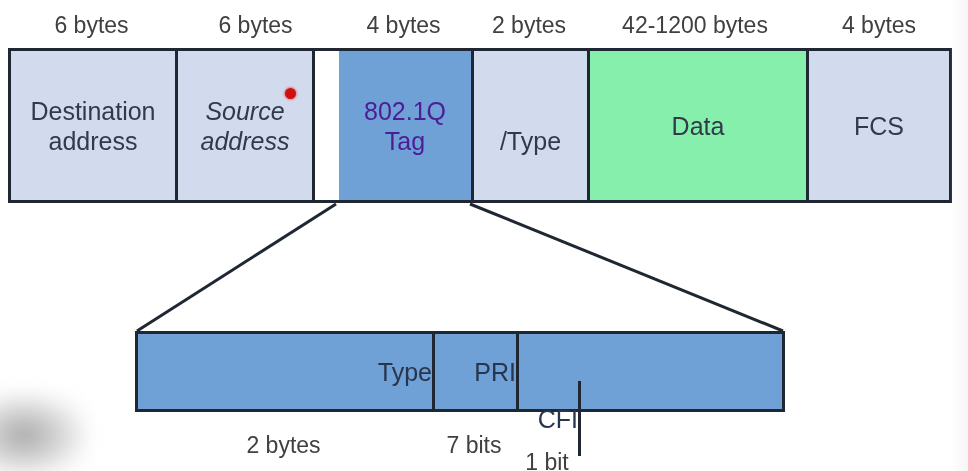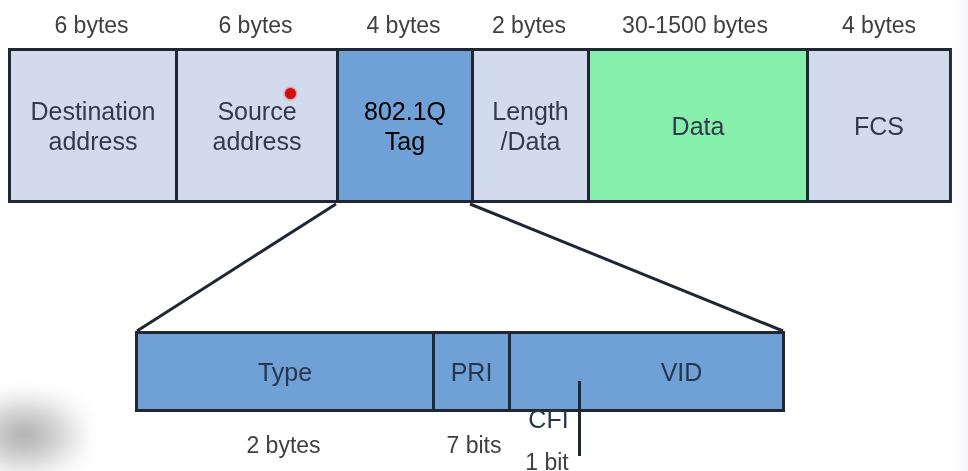--- a/index.html
+++ b/index.html
@@ -66,21 +66,21 @@
     display: flex;
     align-items: center;
     justify-content: center;
     text-align: center;
     color: #31394a;
     font-size: 25px;
     line-height: 30px;
   }
   .field .txt { display: block; }
   .fill-light { background: #d2dbee; }
-  .fill-blue  { background: #6fa0d6; color: #000000; }
+  .fill-blue  { background: #6fa0d6; color: #4c1d95; }
   .fill-white { background: #86efac; }
   .sep-r { border-right: 3px solid #1f2733; }
 
   
   .connector {
     position: absolute;
     left: 0;
     top: 0;
     width: 968px;
     height: 471px;
@@ -98,21 +98,21 @@
     box-sizing: border-box;
     background: #6fa0d6;
   }
   .subfield {
     position: absolute;
     top: 0;
     height: 100%;
     box-sizing: border-box;
     display: flex;
     align-items: center;
-    justify-content: center;
+    justify-content: flex-end;
     color: #27364d;
     font-size: 25px;
     line-height: 30px;
     white-space: nowrap;
   }
 
   
   .cursor-dot {
     position: absolute;
     left: 285px;
@@ -126,50 +126,50 @@
 </style>
 </head>
 <body>
 
 <div id="stage">
 
   <div class="size-label" style="left:8px; top:10px; width:167px;">6 bytes</div>
   <div class="size-label" style="left:178px; top:10px; width:155px;">6 bytes</div>
   <div class="size-label" style="left:336px; top:10px; width:135px;">4 bytes</div>
   <div class="size-label" style="left:474px; top:10px; width:110px;">2 bytes</div>
-  <div class="size-label" style="left:587px; top:10px; width:216px;">30-1500 bytes</div>
+  <div class="size-label" style="left:587px; top:10px; width:216px;">42-1200 bytes</div>
   <div class="size-label" style="left:806px; top:10px; width:146px;">4 bytes</div>
 
   <div class="frame">
 
     <div class="field fill-light sep-r" style="left:0px; width:167px;">
       <span class="txt">
         <span>Destination</span><br>
         <span>address</span>
       </span>
     </div>
 
-    <div class="field fill-light sep-r" style="left:167px; width:161px;">
+    <div class="field fill-light sep-r" style="left:167px; width:137px;font-style:italic;">
       <span class="txt">
         <span>Source</span><br>
         <span>address</span>
       </span>
     </div>
 
     <div class="field fill-blue sep-r" style="left:328px; width:135px;">
       <span class="txt">
         <span>802.1Q</span><br>
         <span>Tag</span>
       </span>
     </div>
 
     <div class="field fill-light sep-r" style="left:463px; width:116px;">
       <span class="txt">
-        <span>Length</span><br>
-        <span>/Data</span>
+        <br>
+        <span>/Type</span>
       </span>
     </div>
 
     <div class="field fill-white sep-r" style="left:579px; width:219px;">
       <span class="txt">
         <span>Data</span>
       </span>
     </div>
 
     <div class="field fill-light" style="left:798px; width:140px;">
@@ -181,28 +181,25 @@
 
   <svg class="connector" viewBox="0 0 968 471" xmlns="http://www.w3.org/2000/svg">
     <line x1="336" y1="204" x2="137" y2="331" stroke="#1f2733" stroke-width="3"></line>
     <line x1="470" y1="204" x2="783" y2="331" stroke="#1f2733" stroke-width="3"></line>
   </svg>
 
   <div class="detail">
     <div class="subfield sep-r" style="left:0px; width:297px;">
       <span>Type</span>
     </div>
-    <div class="subfield sep-r" style="left:297px; width:76px;">
+    <div class="subfield sep-r" style="left:297px; width:84px;">
       <span>PRI</span>
     </div>
     <div class="subfield sep-r" style="left:381px; width:62px;margin-top:47px;">
       <span>CFI</span>
-    </div>
-    <div class="subfield" style="left:443px; width:201px;">
-      <span>VID</span>
     </div>
   </div>
 
   <div class="size-label" style="left:135px; top:430px; width:297px;">2 bytes</div>
   <div class="size-label" style="left:432px; top:430px; width:84px;">7 bits</div>
   <div class="size-label" style="left:516px; top:447px; width:62px;">1 bit</div>
 
   <div class="smudge"></div>
   <div class="edge-fade-right"></div>
   <div class="cursor-dot"></div>

